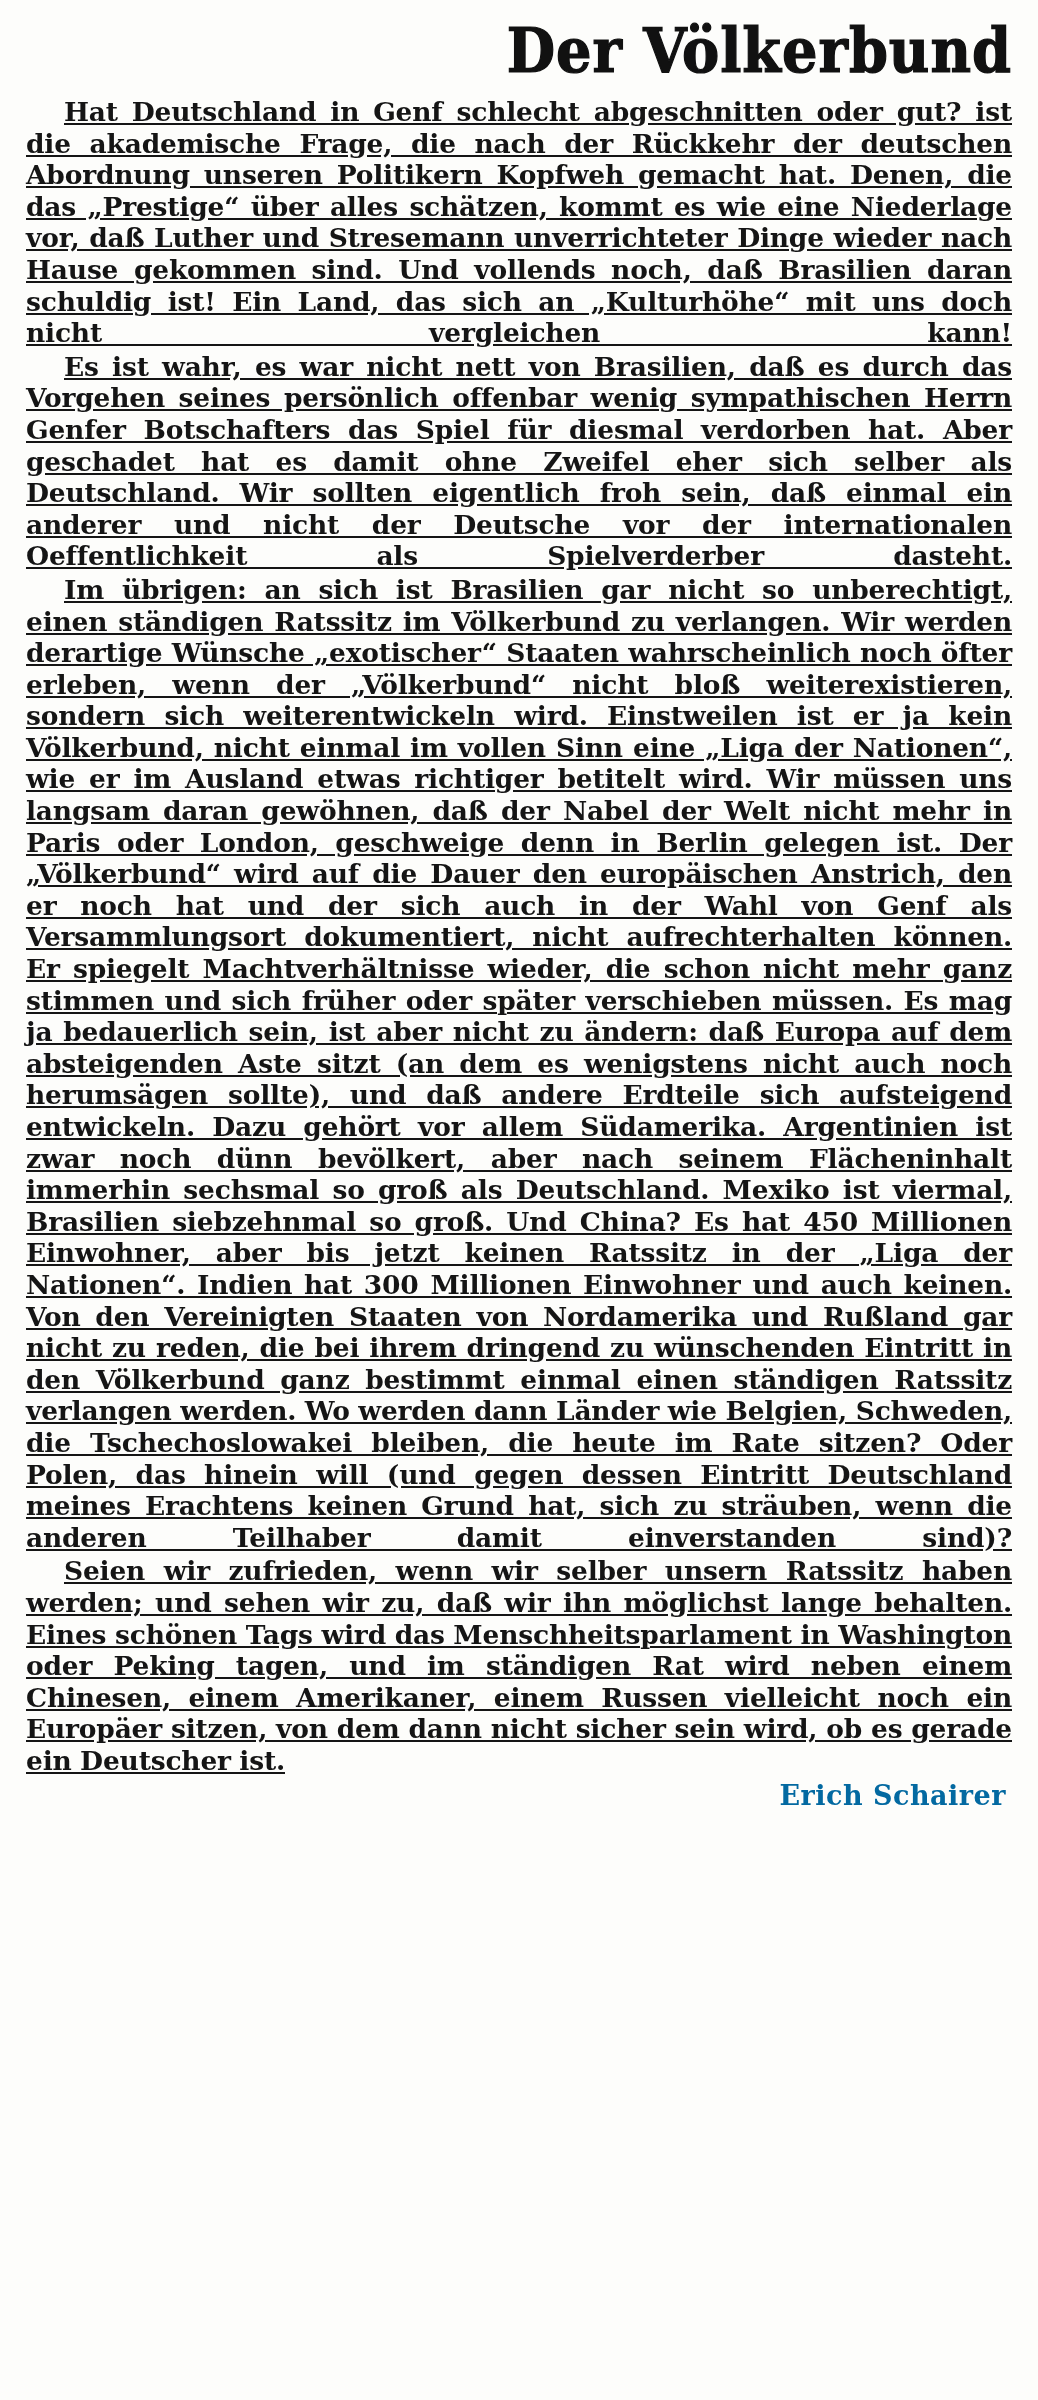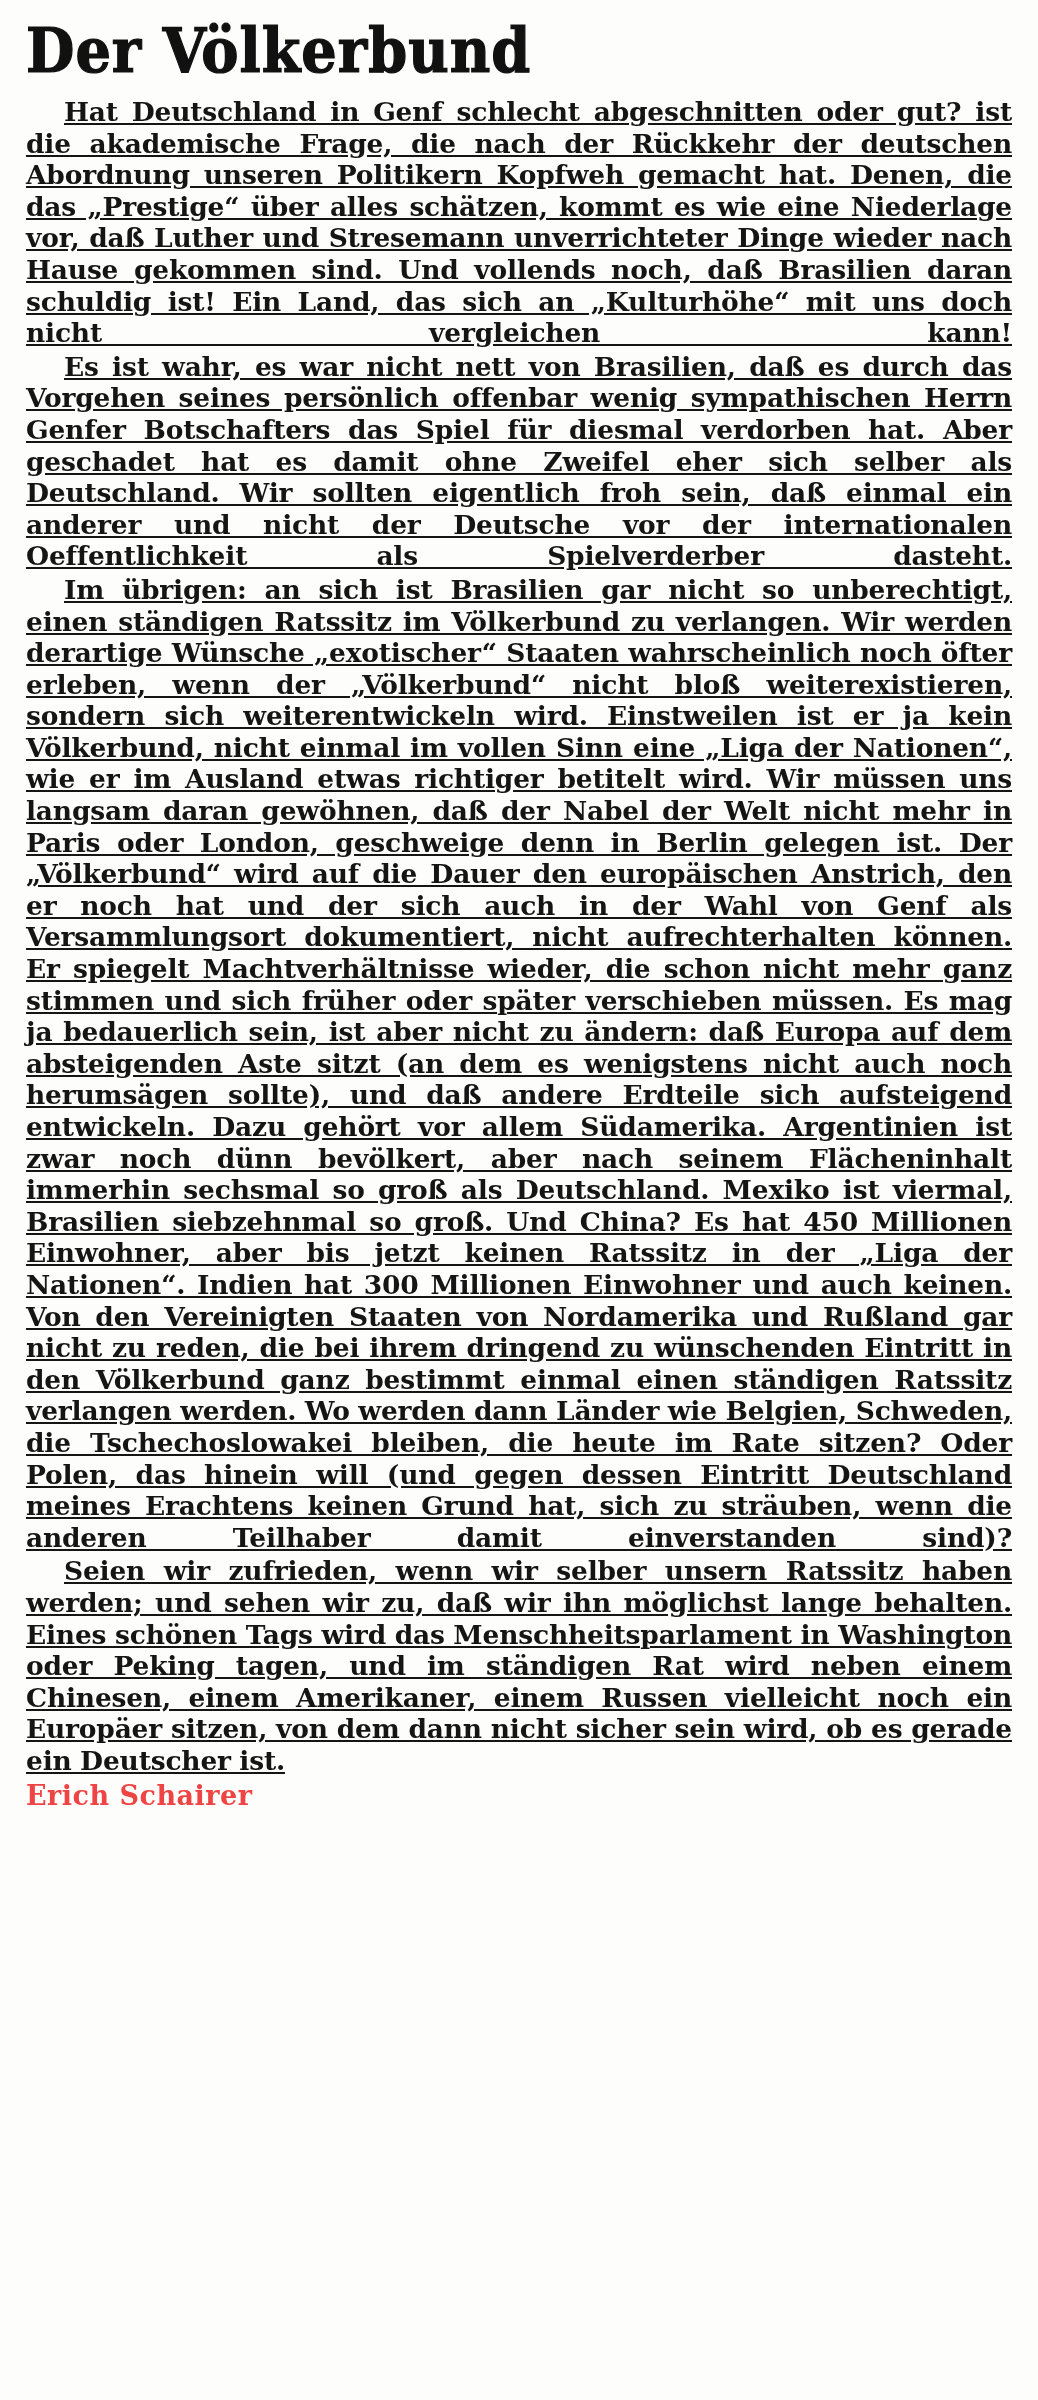--- a/index.html
+++ b/index.html
@@ -14,21 +14,21 @@
   }
   .page {
     width: 1038px;
     min-height: 2400px;
     box-sizing: border-box;
     padding: 18px 26px 10px 26px;
     background: #fdfdfb;
     position: relative;
   }
   .headline {
-    text-align: left;
+    text-align: right;
     font-family: "DejaVu Serif", serif;
     font-weight: bold;
     font-size: 62px;
     line-height: 1.0;
     letter-spacing: 1px;
     color: #111;
     margin: 2px 0 14px 0;
     
     -webkit-text-stroke: 1.2px #111;
     font-stretch: condensed;
@@ -48,26 +48,27 @@
     word-spacing: -0.5px;
     text-indent: 38px;
     color: #151515;
     text-decoration: underline;
   }
   p.para.lastloose {
     text-align-last: left;
   }
   .signature {
     margin-top: 4px;
+    text-align: right;
     font-size: 27px;
     font-weight: bold;
     font-family: "DejaVu Serif", serif;
     letter-spacing: 0.5px;
     padding-right: 6px;
-    color: #ef4444;
+    color: #0369a1;
   }
 </style>
 </head>
 <body>
 
 <div class="page">
 
   <h1 class="headline">Der Völkerbund</h1>
 
   <div class="article">

